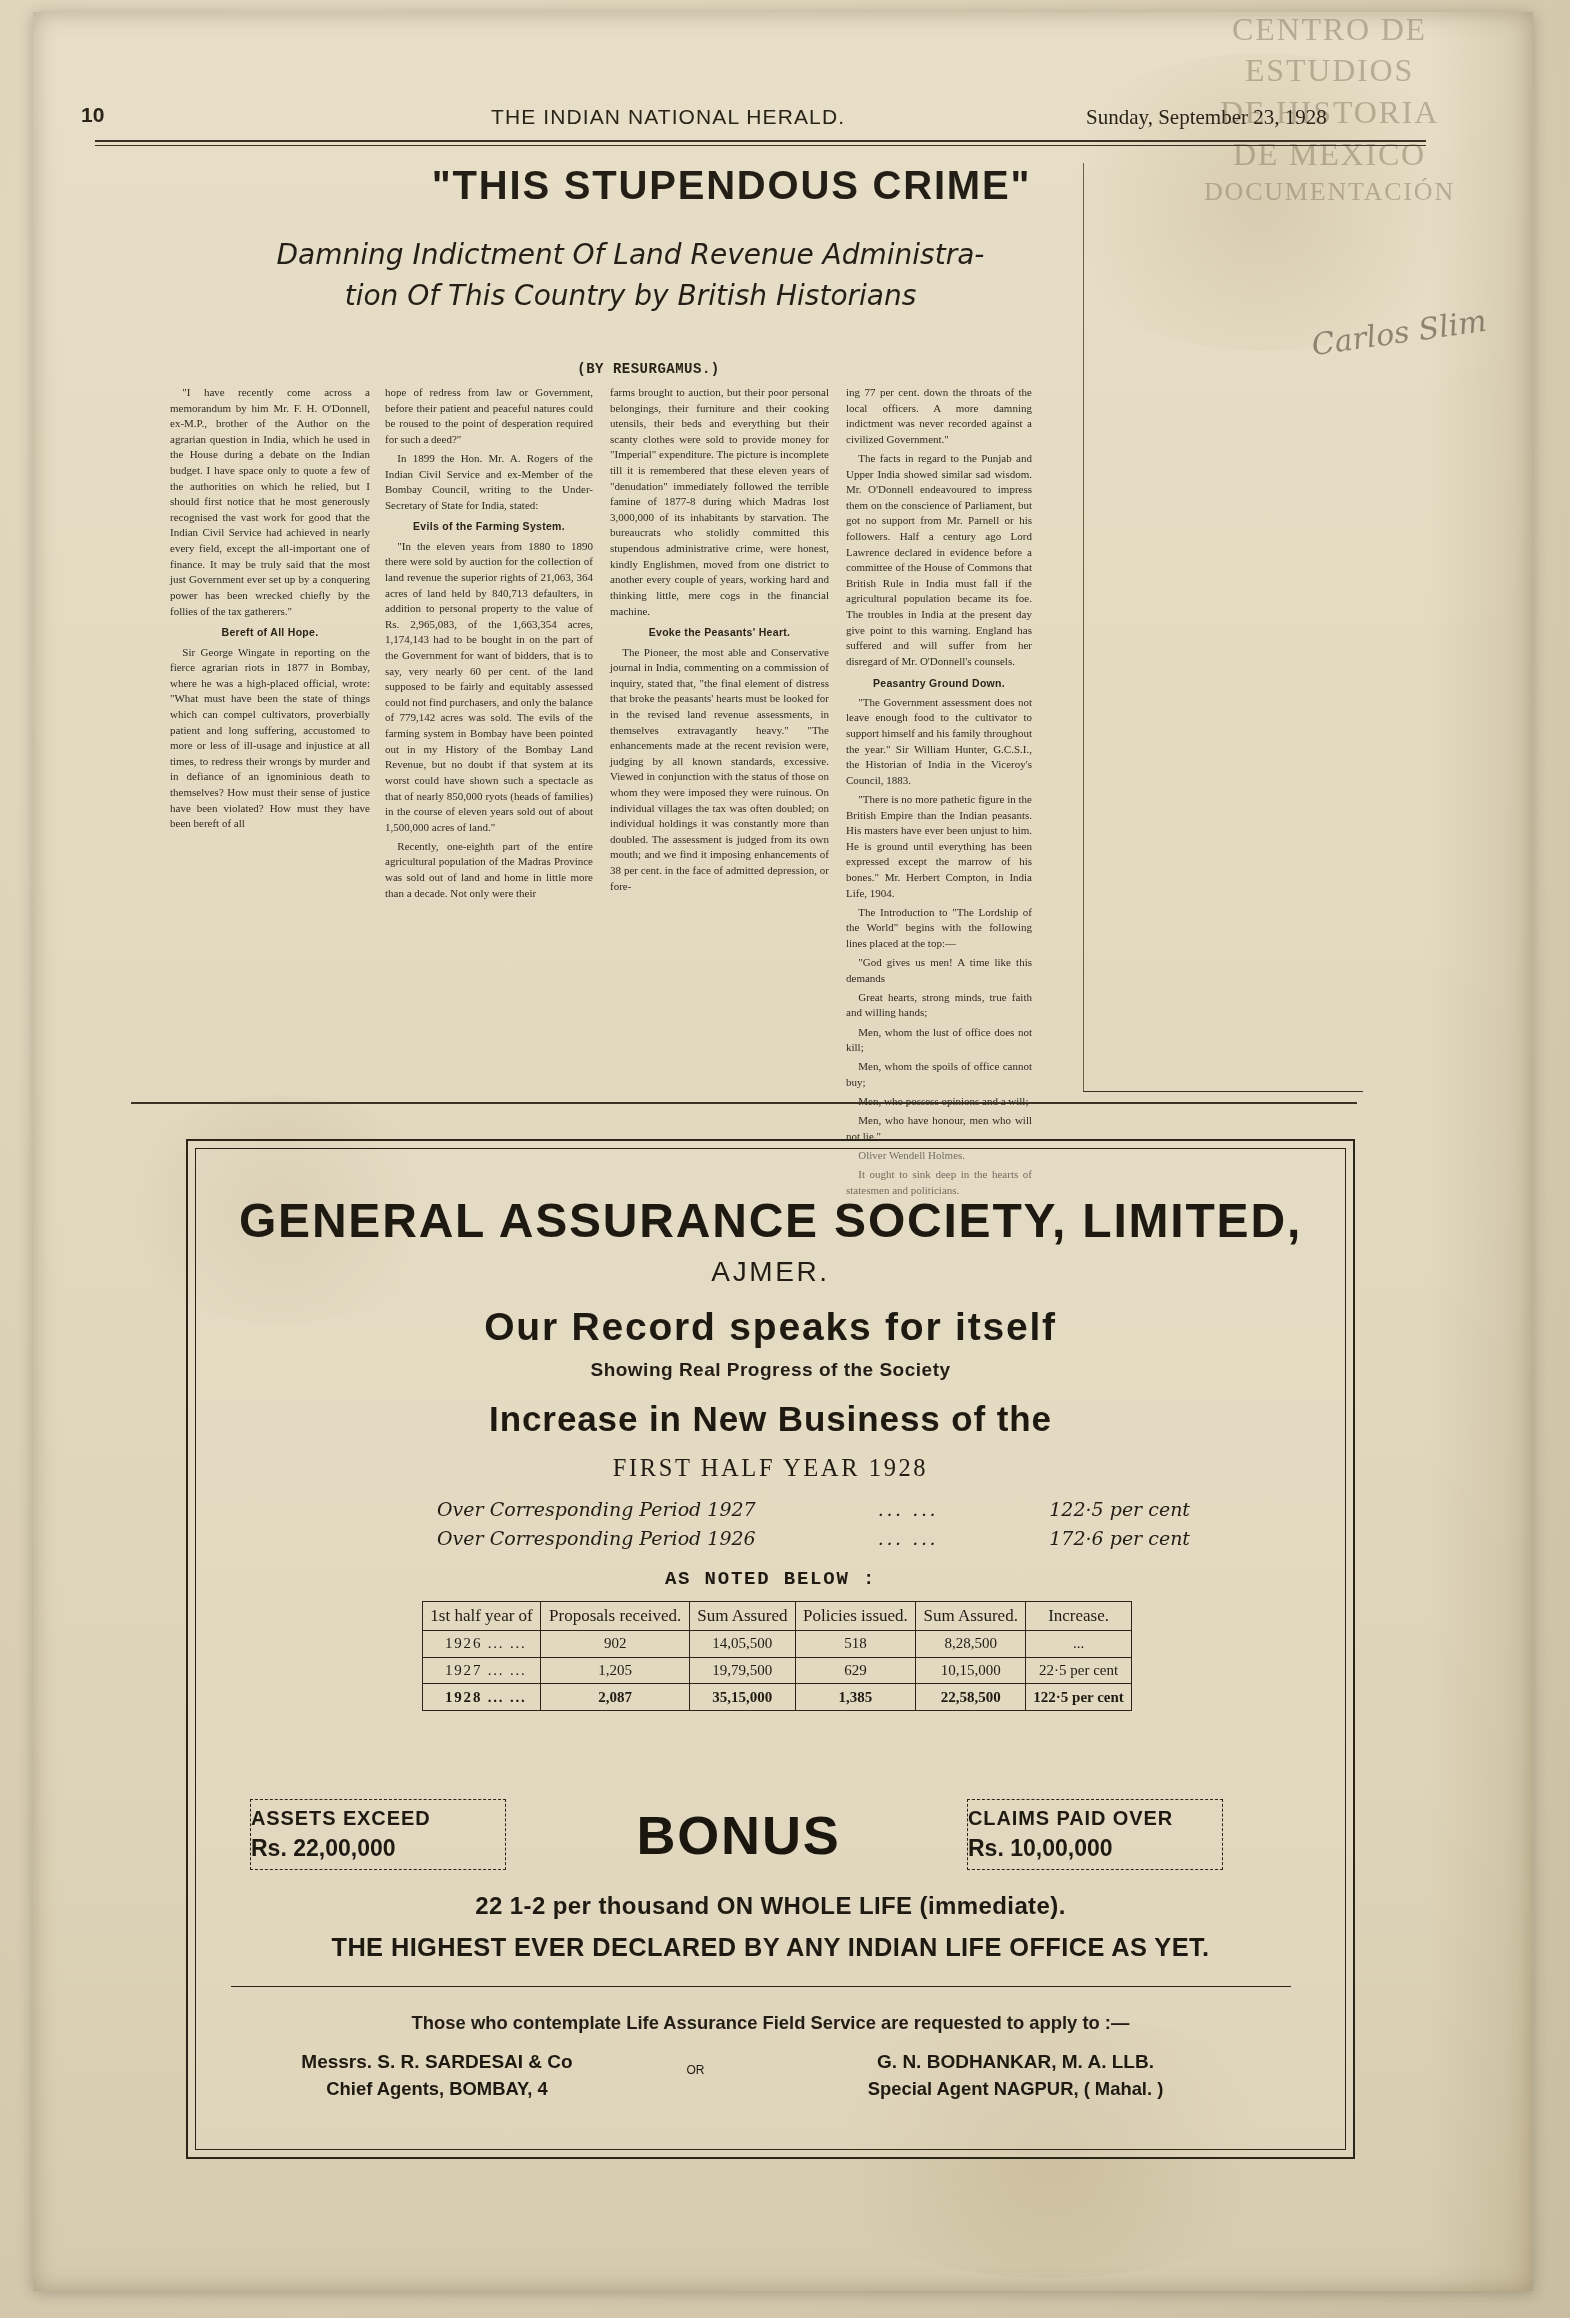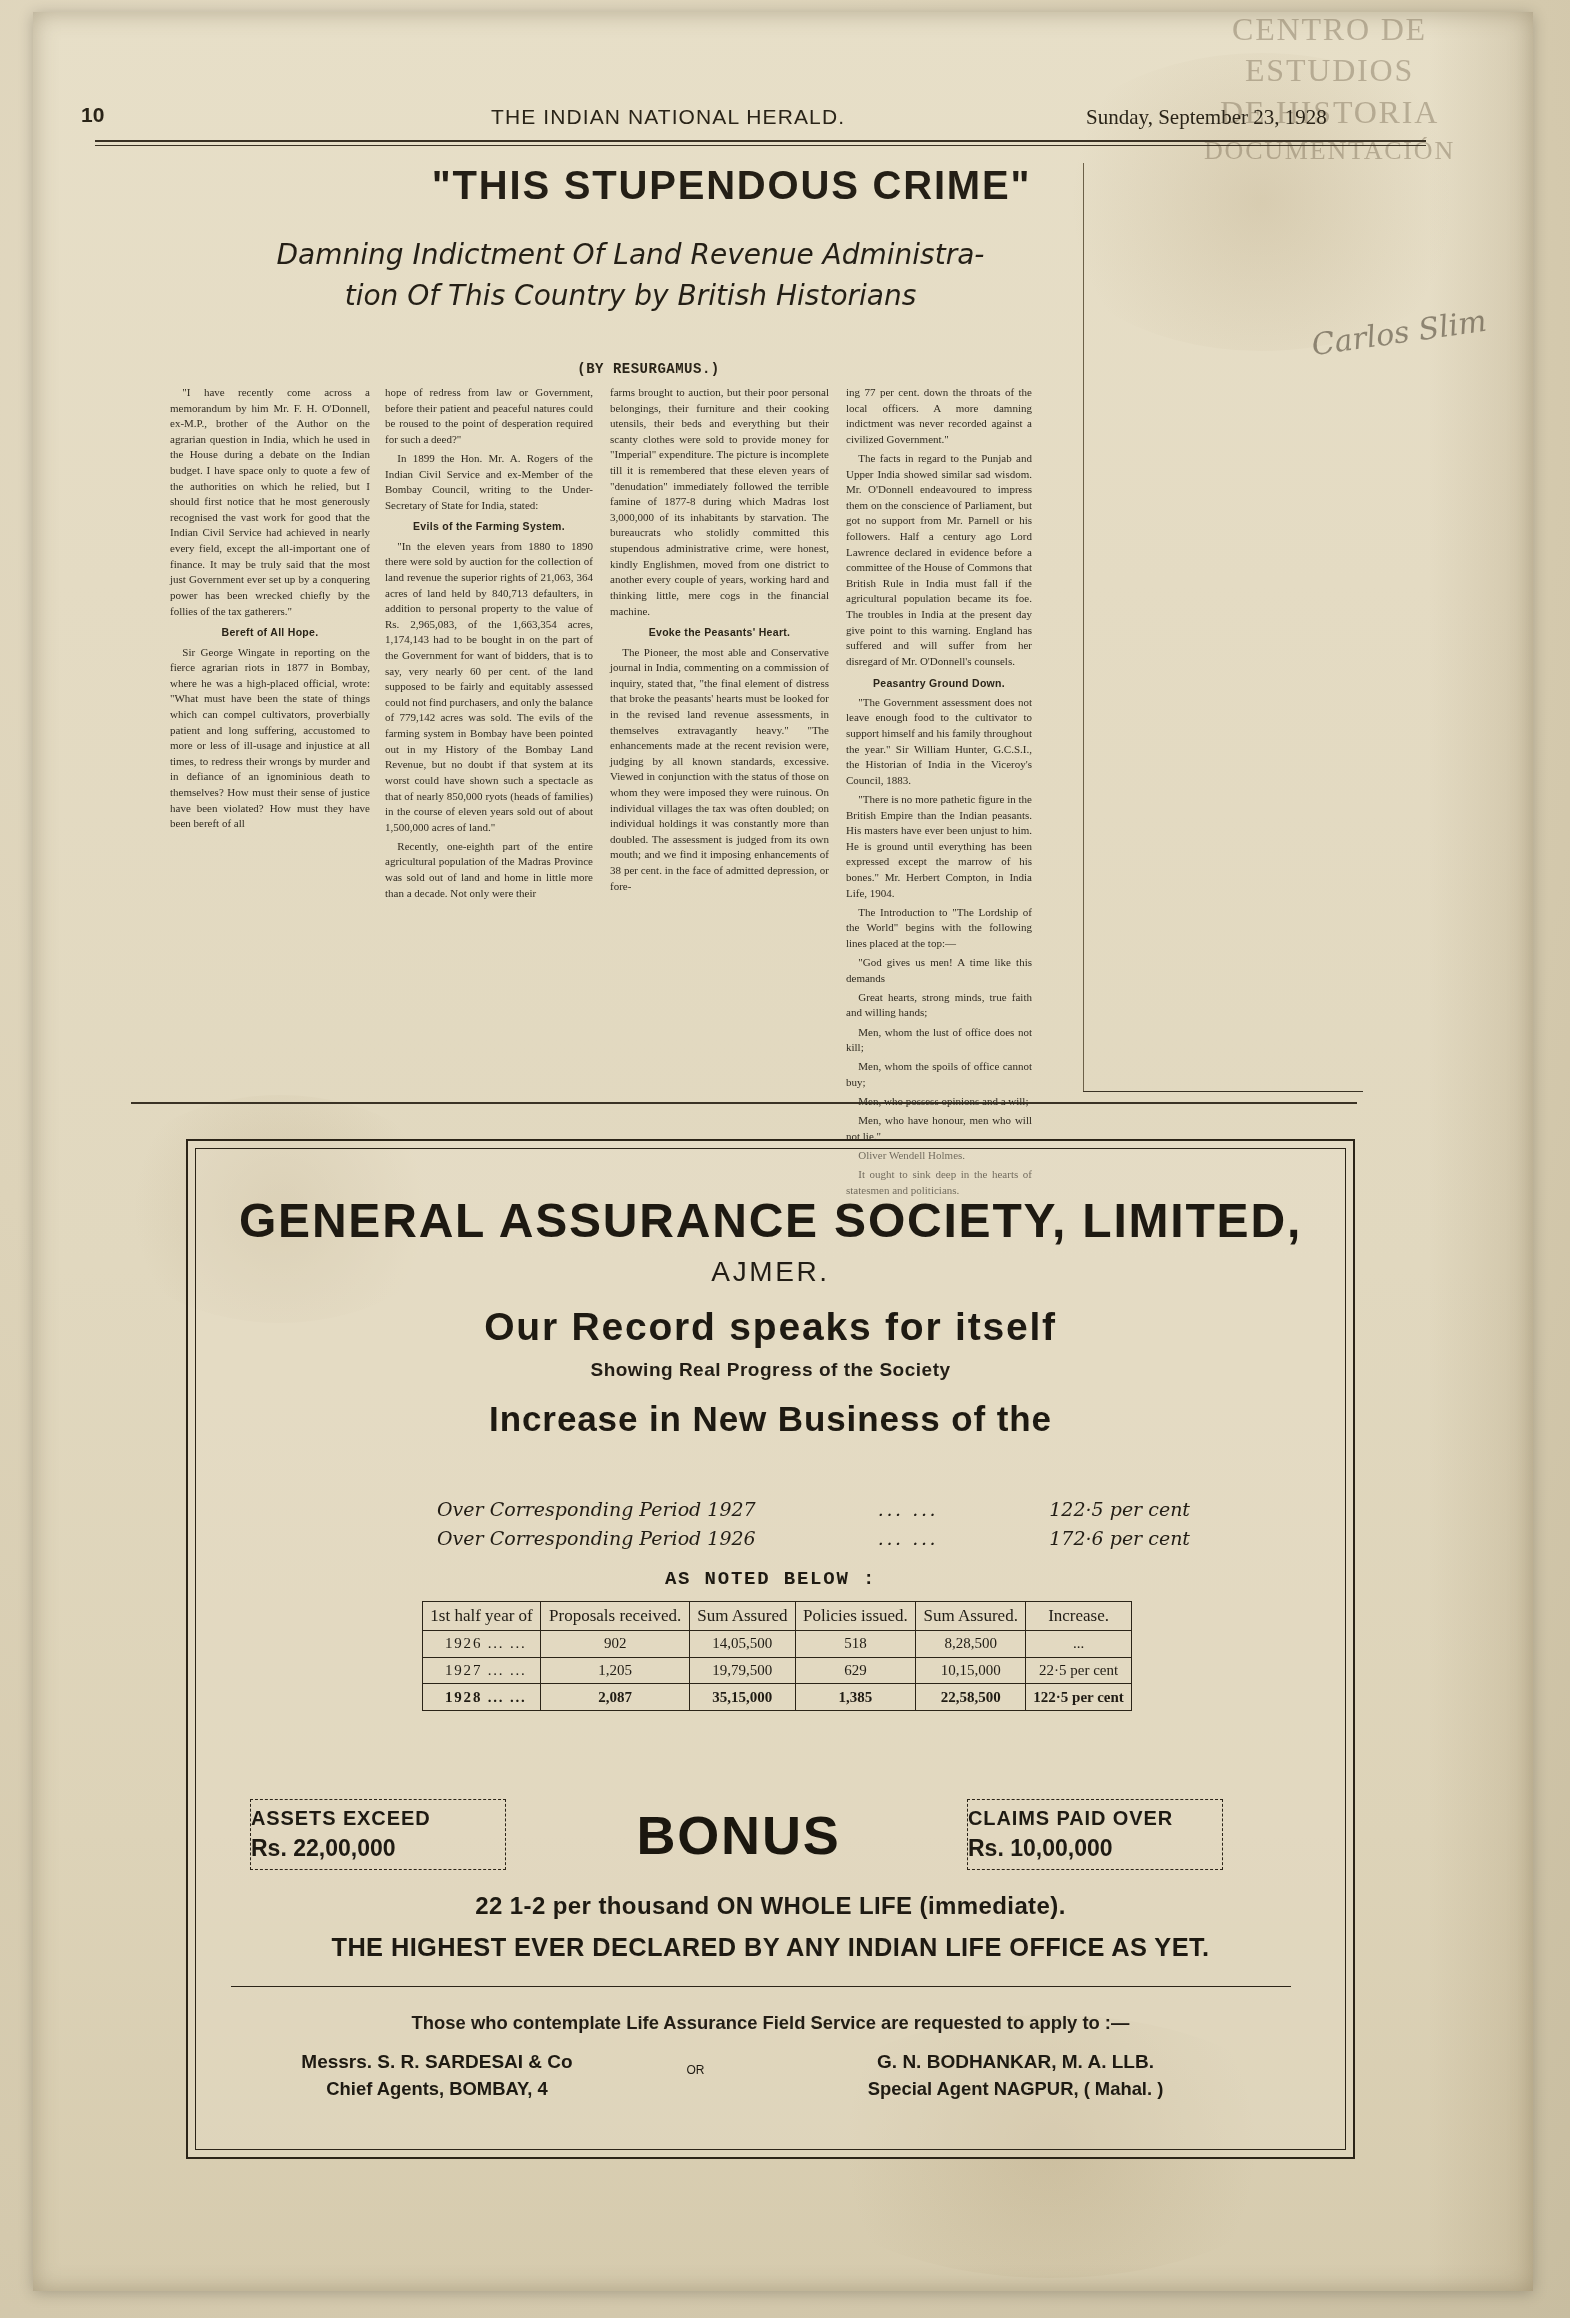--- a/index.html
+++ b/index.html
@@ -196,20 +196,21 @@
   <div id="paper"></div>
 
   <div class="stain" style="left:1034px;top:53px;width:455px;height:298px;"></div>
   <div class="stain" style="left:105px;top:1095px;width:350px;height:228px;"></div>
   <div class="stain" style="left:788px;top:2015px;width:526px;height:263px;"></div>
 
   <div id="watermark">
     <div>CENTRO DE</div>
     <div>ESTUDIOS</div>
     <div>DE HISTORIA</div>
+    <div>DE MEXICO</div>
     <div style="font-size:26px;">DOCUMENTACIÓN</div>
   </div>
   <div id="wm-sign">Carlos Slim</div>
 
   <div id="folio">10</div>
   <div id="mast-title">THE  INDIAN  NATIONAL  HERALD.</div>
   <div id="mast-date">Sunday, September 23, 1928</div>
   <div class="rule" style="left:95px;top:140px;width:1331px;"></div>
   <div class="rule" style="left:95px;top:145px;width:1331px;height:0.9px;"></div>
 
@@ -259,20 +260,21 @@
     </div>
   <div class="col" id="c5"></div>
 
   <div id="ad">
     <div id="ad-inner">
       <div id="ad-title">GENERAL   ASSURANCE   SOCIETY,  LIMITED,</div>
       <div id="ad-city">AJMER.</div>
       <div id="ad-l1">Our   Record   speaks   for   itself</div>
       <div id="ad-l2">Showing Real Progress of the Society</div>
       <div id="ad-l3">Increase   in   New   Business   of   the</div>
+      <div id="ad-l4">FIRST  HALF  YEAR  1928</div>
 
       <div class="ad-row" id="ad-r1">
         <span class="lbl">Over   Corresponding   Period  1927</span>
         <span class="dots">...      ...</span>
         <span class="val">122·5 per cent</span>
       </div>
       <div class="ad-row" id="ad-r2">
         <span class="lbl">Over   Corresponding   Period  1926</span>
         <span class="dots">...      ...</span>
         <span class="val">172·6 per cent</span>

